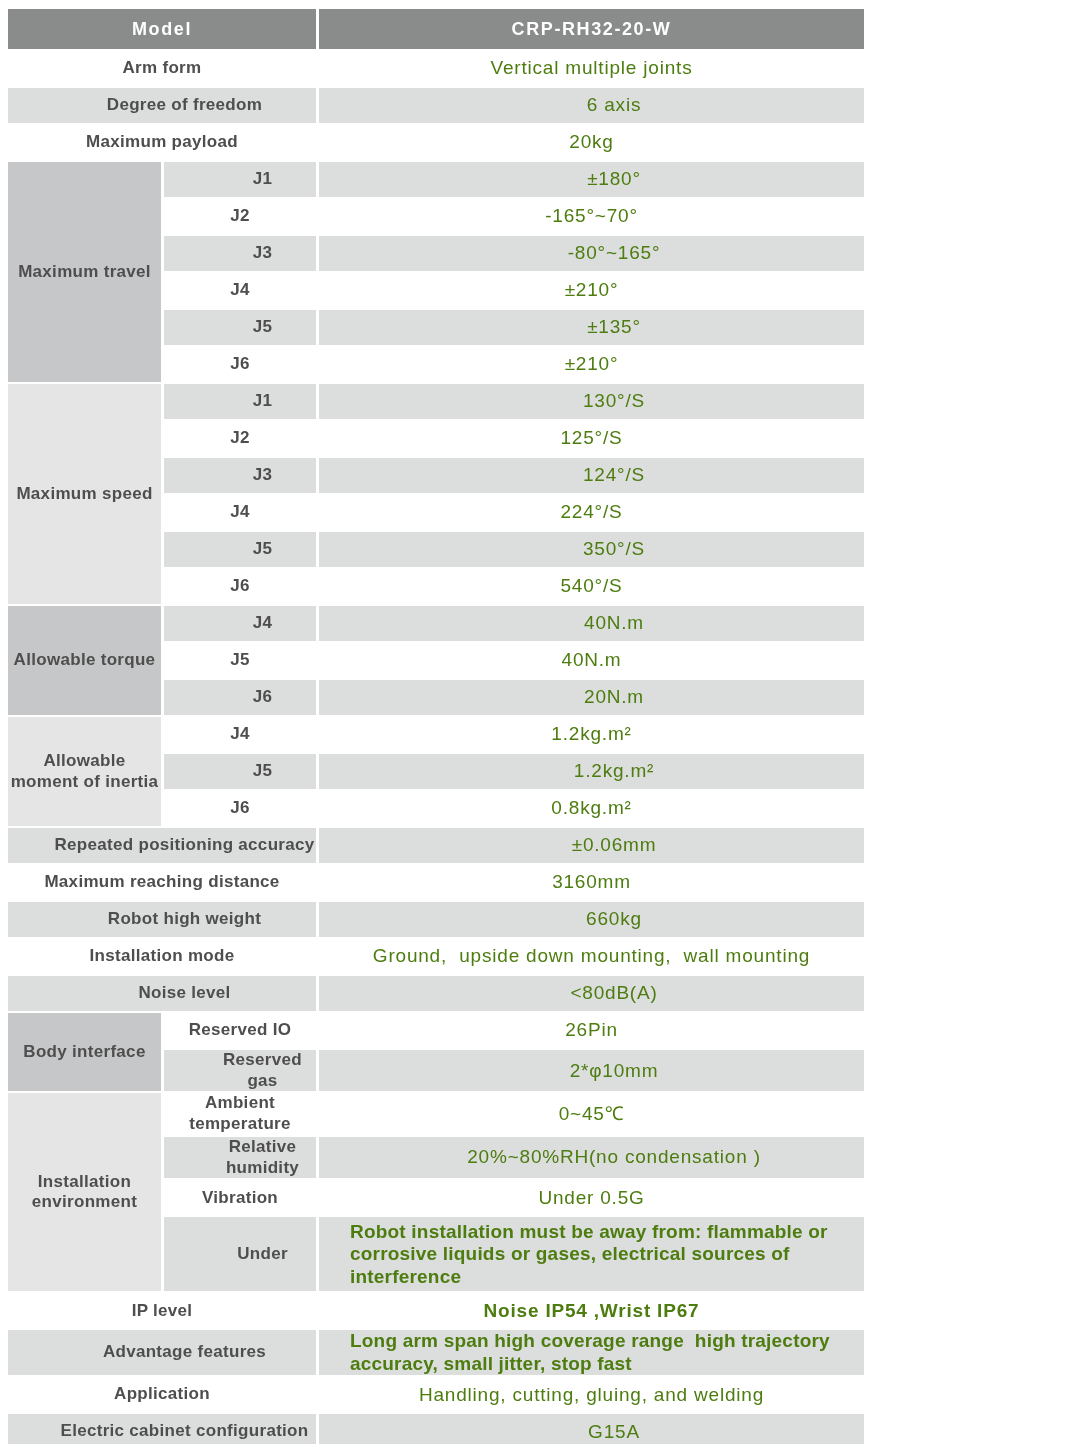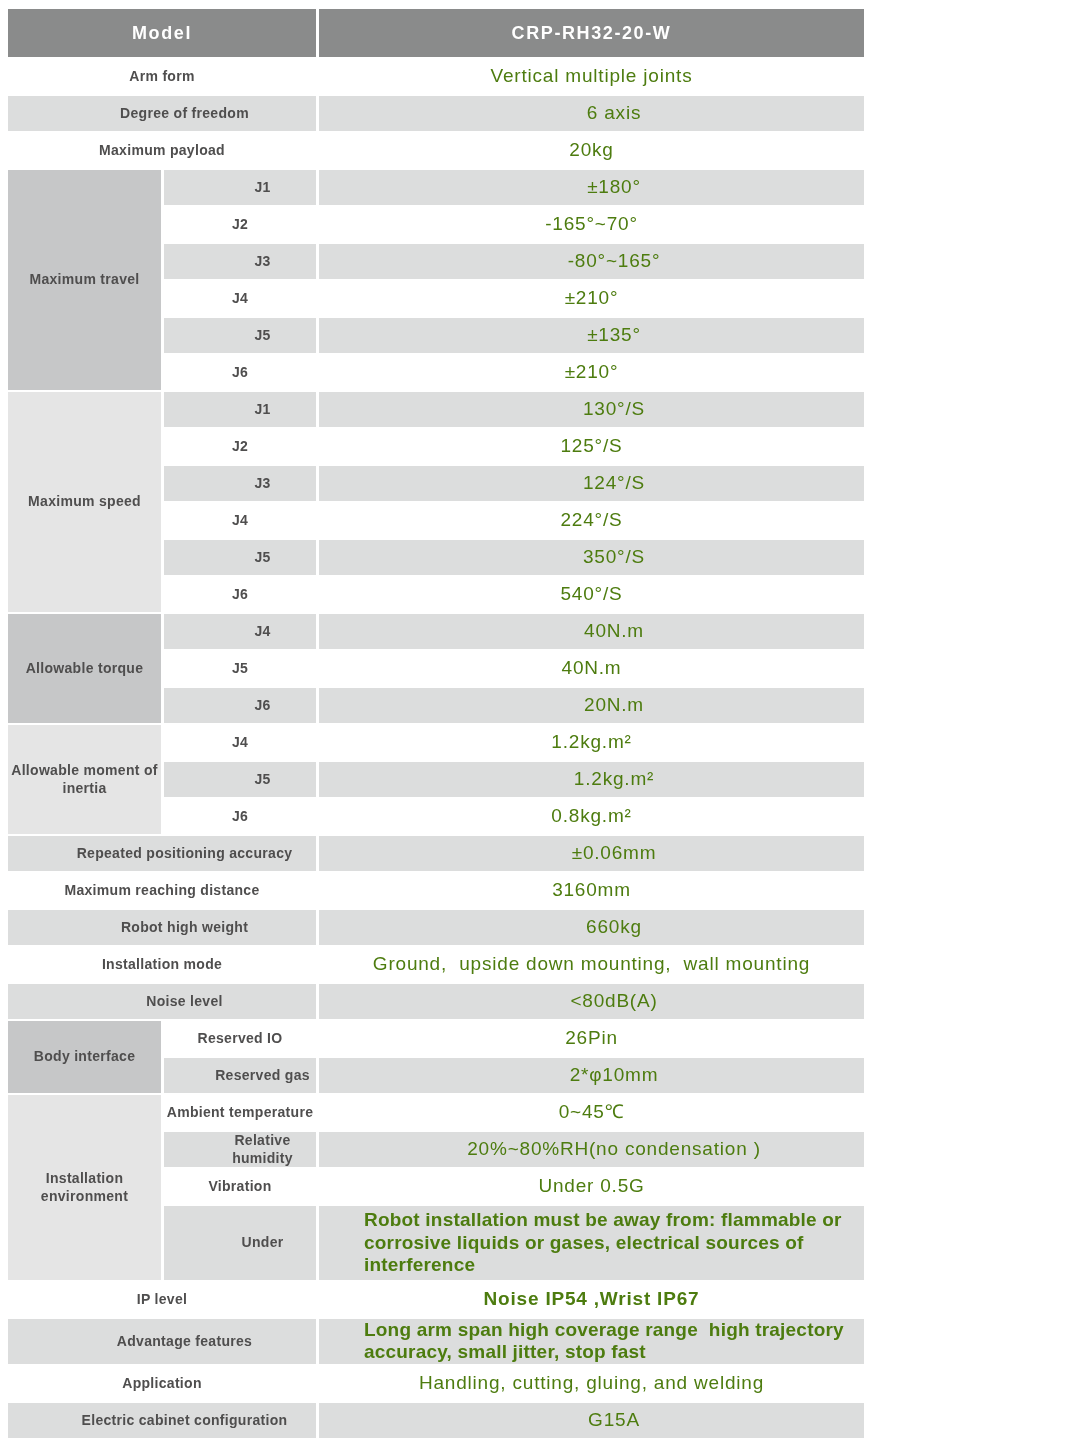--- a/index.html
+++ b/index.html
@@ -21,53 +21,53 @@
     border-spacing: 3px 2px;
     table-layout: fixed;
     width: 862px;
   }
   td {
     vertical-align: middle;
     text-align: center;
     padding: 0;
     overflow: hidden;
   }
-  tr.row-header { height: 48px; }
+  tr.row-header { height: 40px; }
   tr.row-std    { height: 35px; }
   tr.row-tall   { height: 38px; }
   tr.row-xtall  { height: 74px; }
 
   .hcell {
     background: #8a8b8b;
     color: #ffffff;
     font-weight: 700;
     font-size: 18px;
     letter-spacing: 1.6px;
   }
   .label, .sub, .group {
     font-weight: 700;
     color: #4f4e4e;
-    font-size: 14px;
+    font-size: 17px;
     letter-spacing: 0.3px;
     line-height: 1.22;
   }
   .group.dark  { background: #c6c7c8; }
   .group.light { background: #e5e5e5; }
   .gray        { background: #dcdddd; padding-left: 45px; }
   .value {
     font-size: 19px;
     color: #4d7c0f;
     letter-spacing: 0.8px;
     line-height: 1.18;
     white-space: pre-wrap;
   }
   .value.bold { font-weight: 700; }
   .value.left {
     text-align: left;
-    padding-left: 45px;
+    padding-left: 31px;
     padding-right: 14px;
     letter-spacing: 0.2px;
   }
 </style>
 </head>
 <body>
 
 <div class="page">
   <table class="spec">
     <colgroup>

